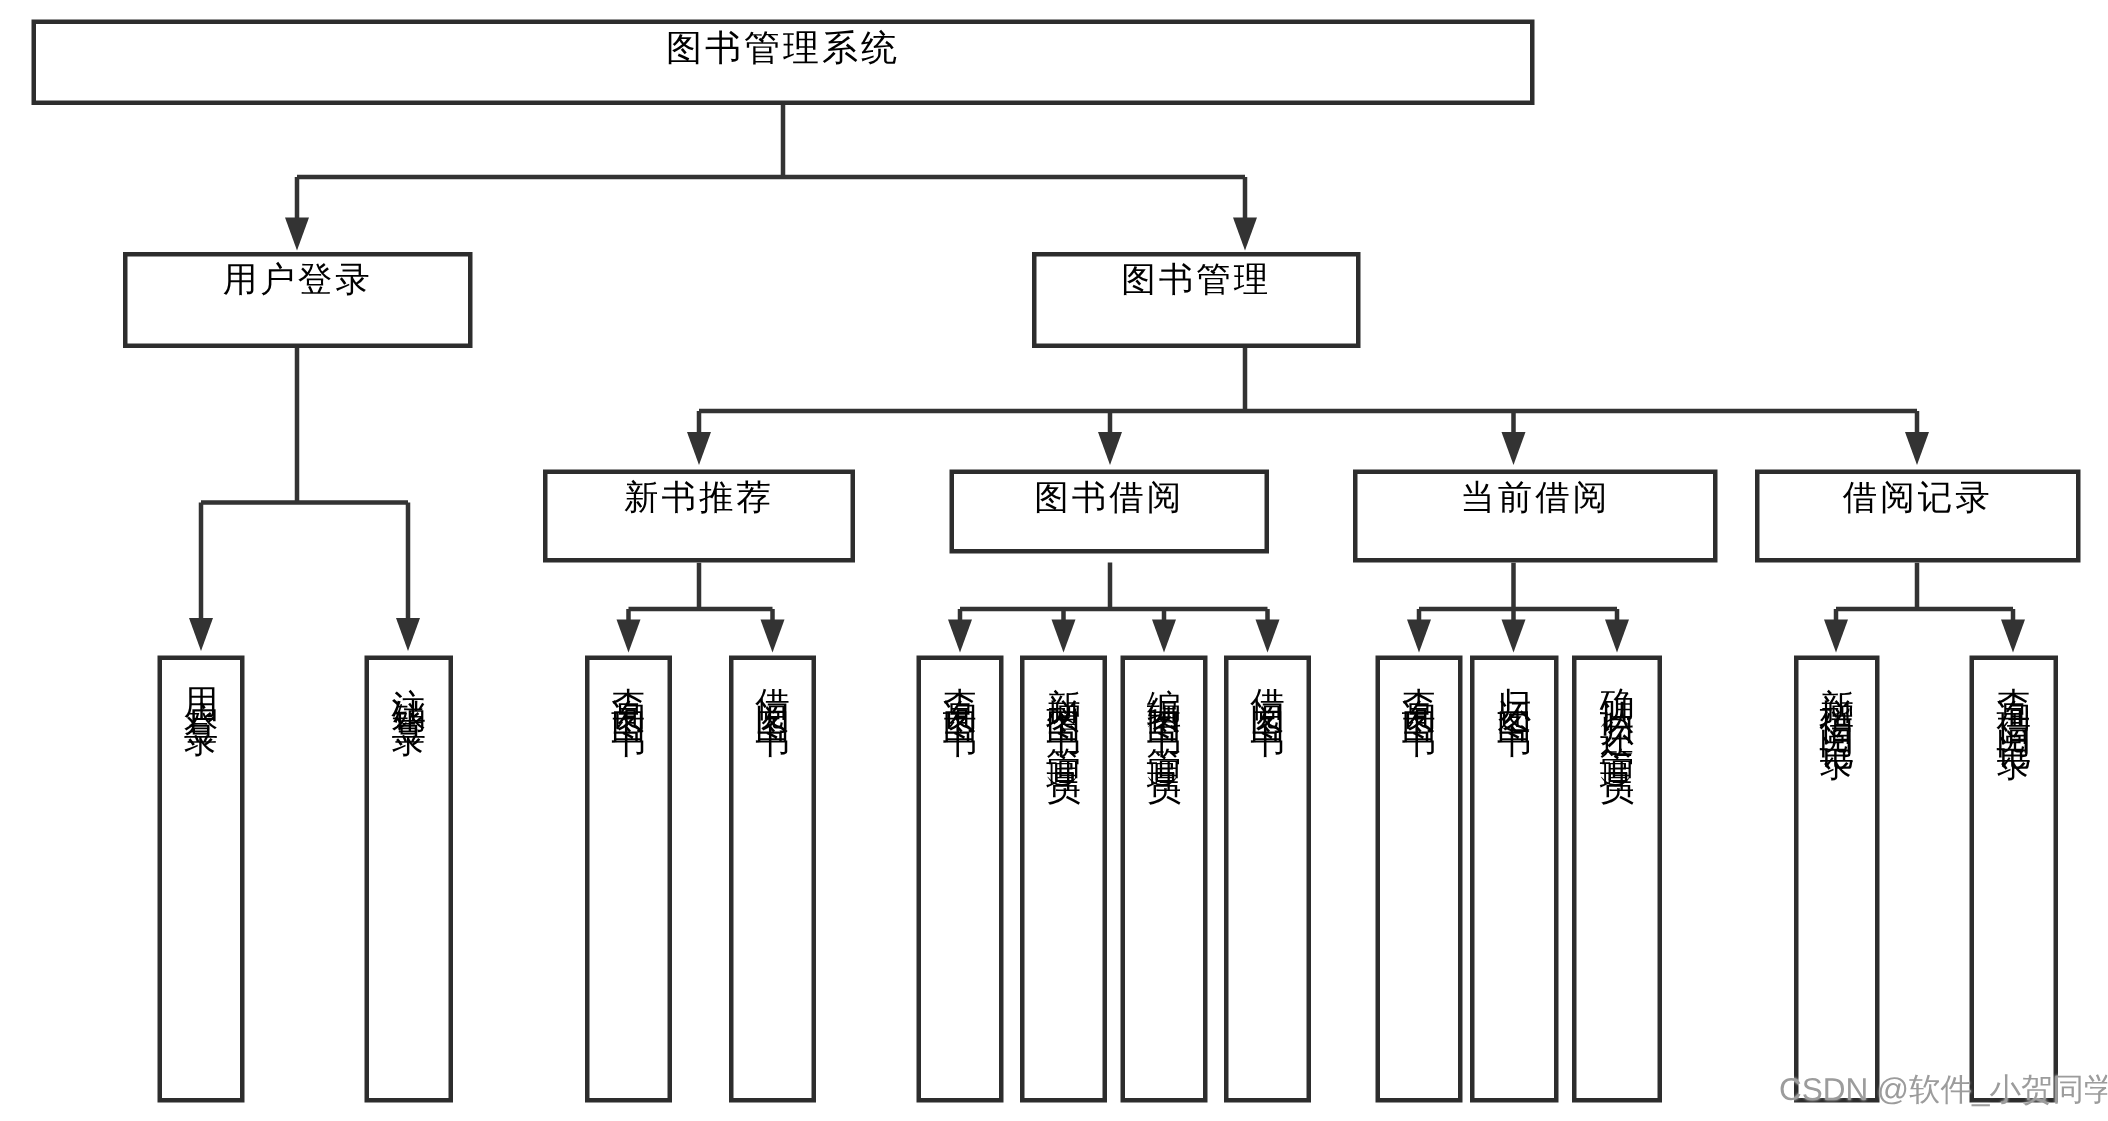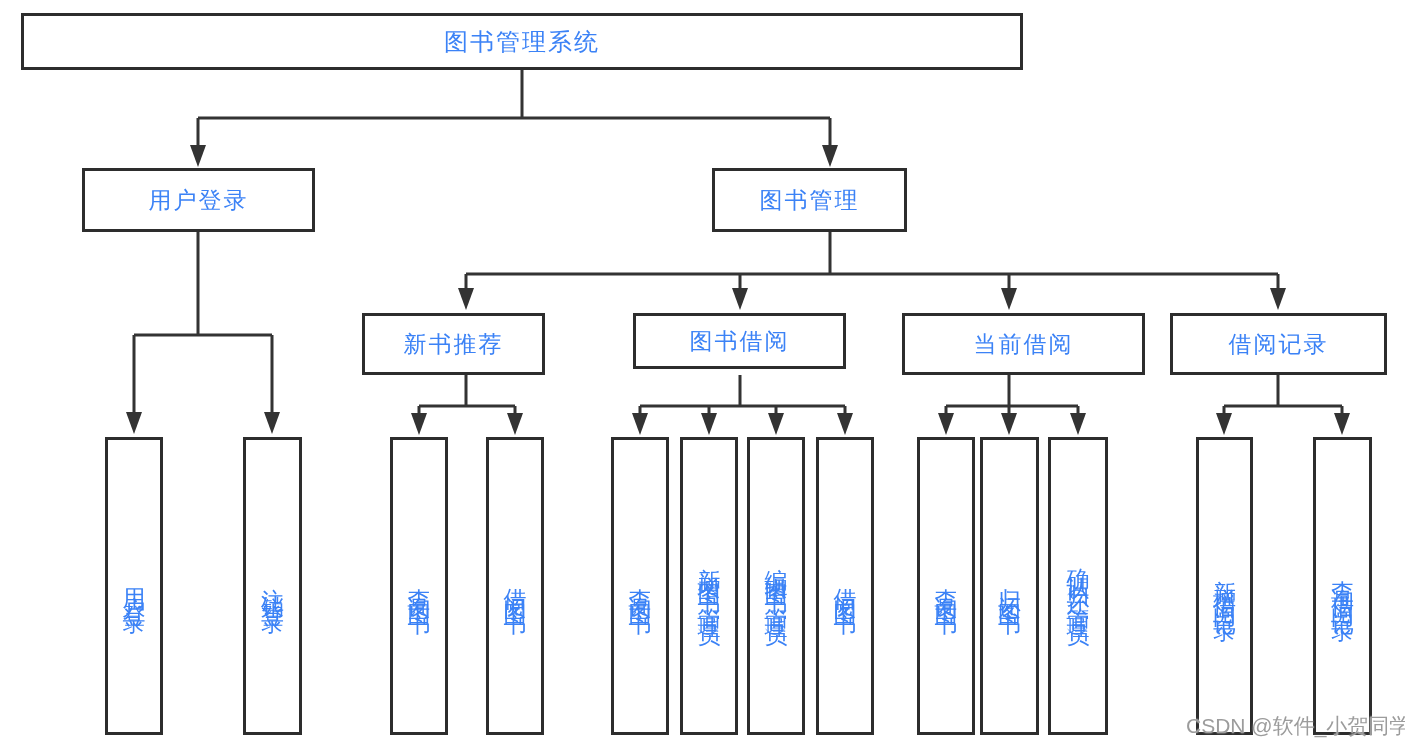--- a/index.html
+++ b/index.html
@@ -20,23 +20,22 @@
     left: 0;
     top: 0;
     z-index: 1;
   }
   .node {
     position: absolute;
     box-sizing: border-box;
     background: #ffffff;
     border: 3px solid #2d2d2d;
     display: flex;
-    align-items: center;
     justify-content: center;
-    color: #3b82f6;
+    color: #000000;
     z-index: 2;
   }
   .node.h span {
     font-size: 23px;
     letter-spacing: 2px;
     white-space: nowrap;
   }
   .node.root span {
     font-size: 24px;
   }
@@ -103,25 +102,25 @@
     </g>
   </svg>
 
   <div class="node h root" style="left:21px;top:13px;width:1002px;height:57px">
     <span>图书管理系统</span>
   </div>
 
   <div class="node h" style="left:82px;top:168px;width:233px;height:64px">
     <span>用户登录</span>
   </div>
-  <div class="node h" style="left:712px;top:168px;width:195px;height:64px">
+  <div class="node h" style="left:688px;top:168px;width:219px;height:64px">
     <span>图书管理</span>
   </div>
 
-  <div class="node h" style="left:362px;top:313px;width:183px;height:62px">
+  <div class="node h" style="left:362px;top:313px;width:208px;height:62px">
     <span>新书推荐</span>
   </div>
   <div class="node h" style="left:633px;top:313px;width:213px;height:56px">
     <span>图书借阅</span>
   </div>
   <div class="node h" style="left:902px;top:313px;width:243px;height:62px">
     <span>当前借阅</span>
   </div>
   <div class="node h" style="left:1170px;top:313px;width:217px;height:62px">
     <span>借阅记录</span>

